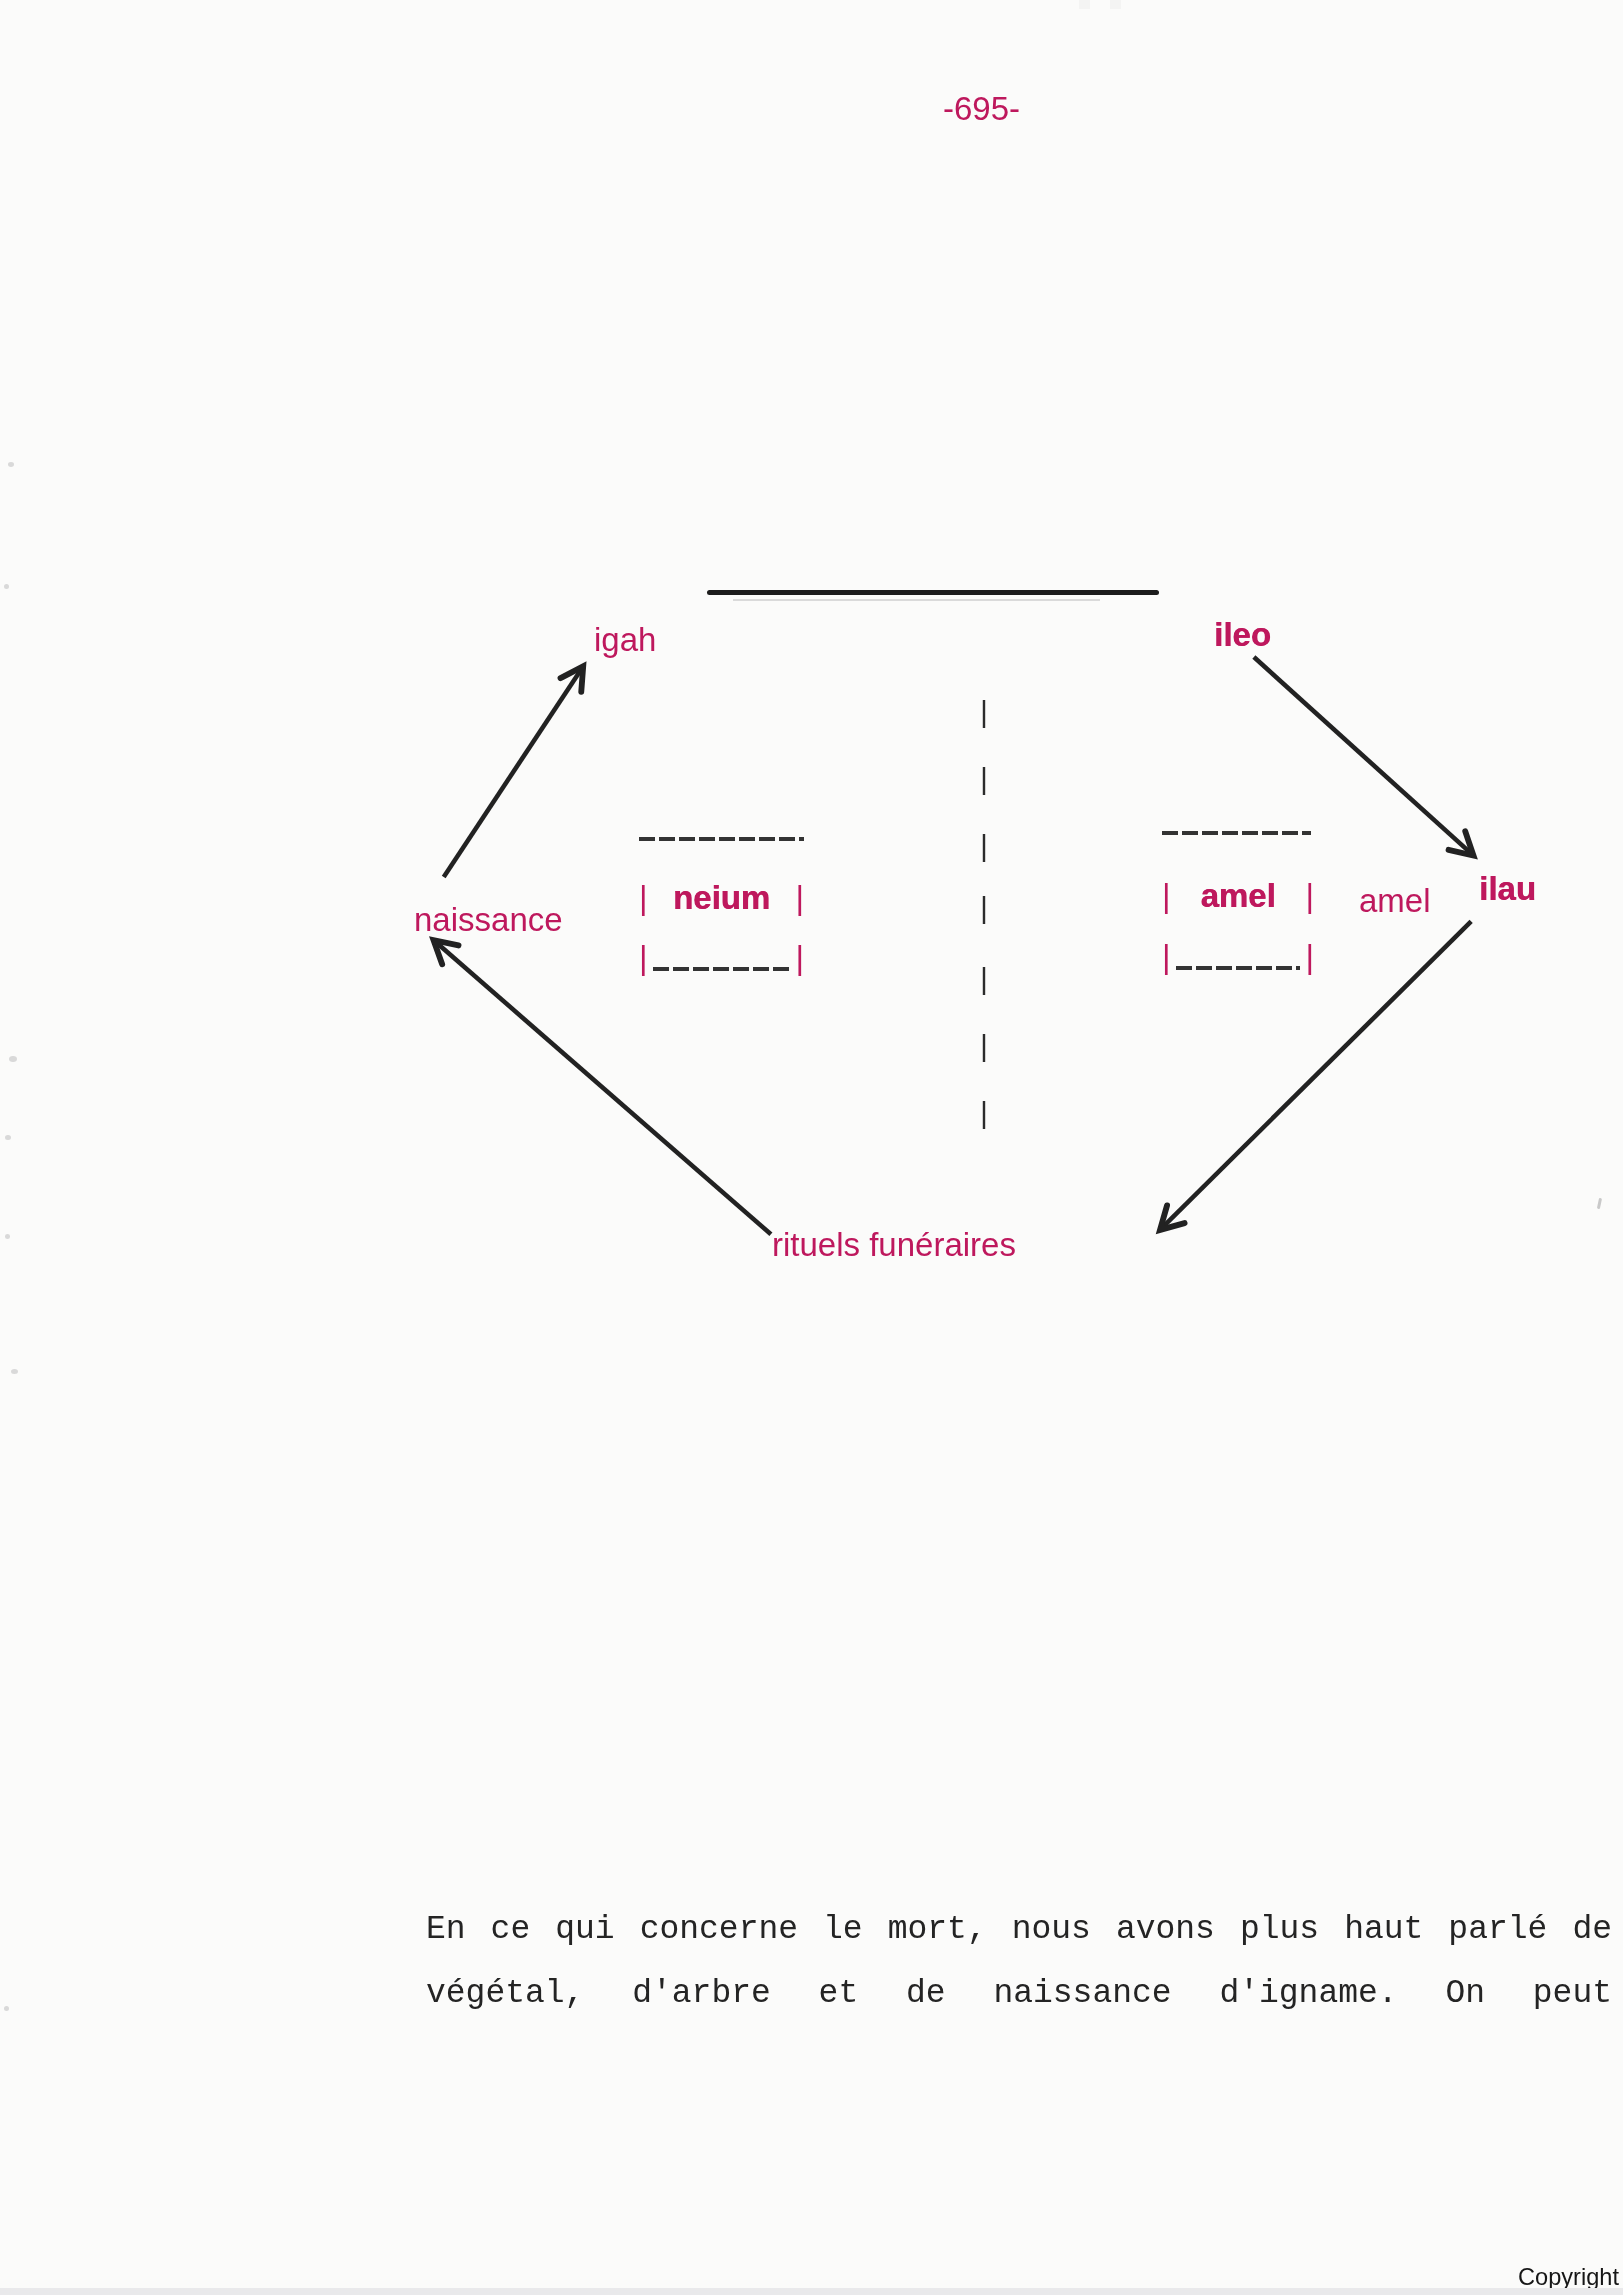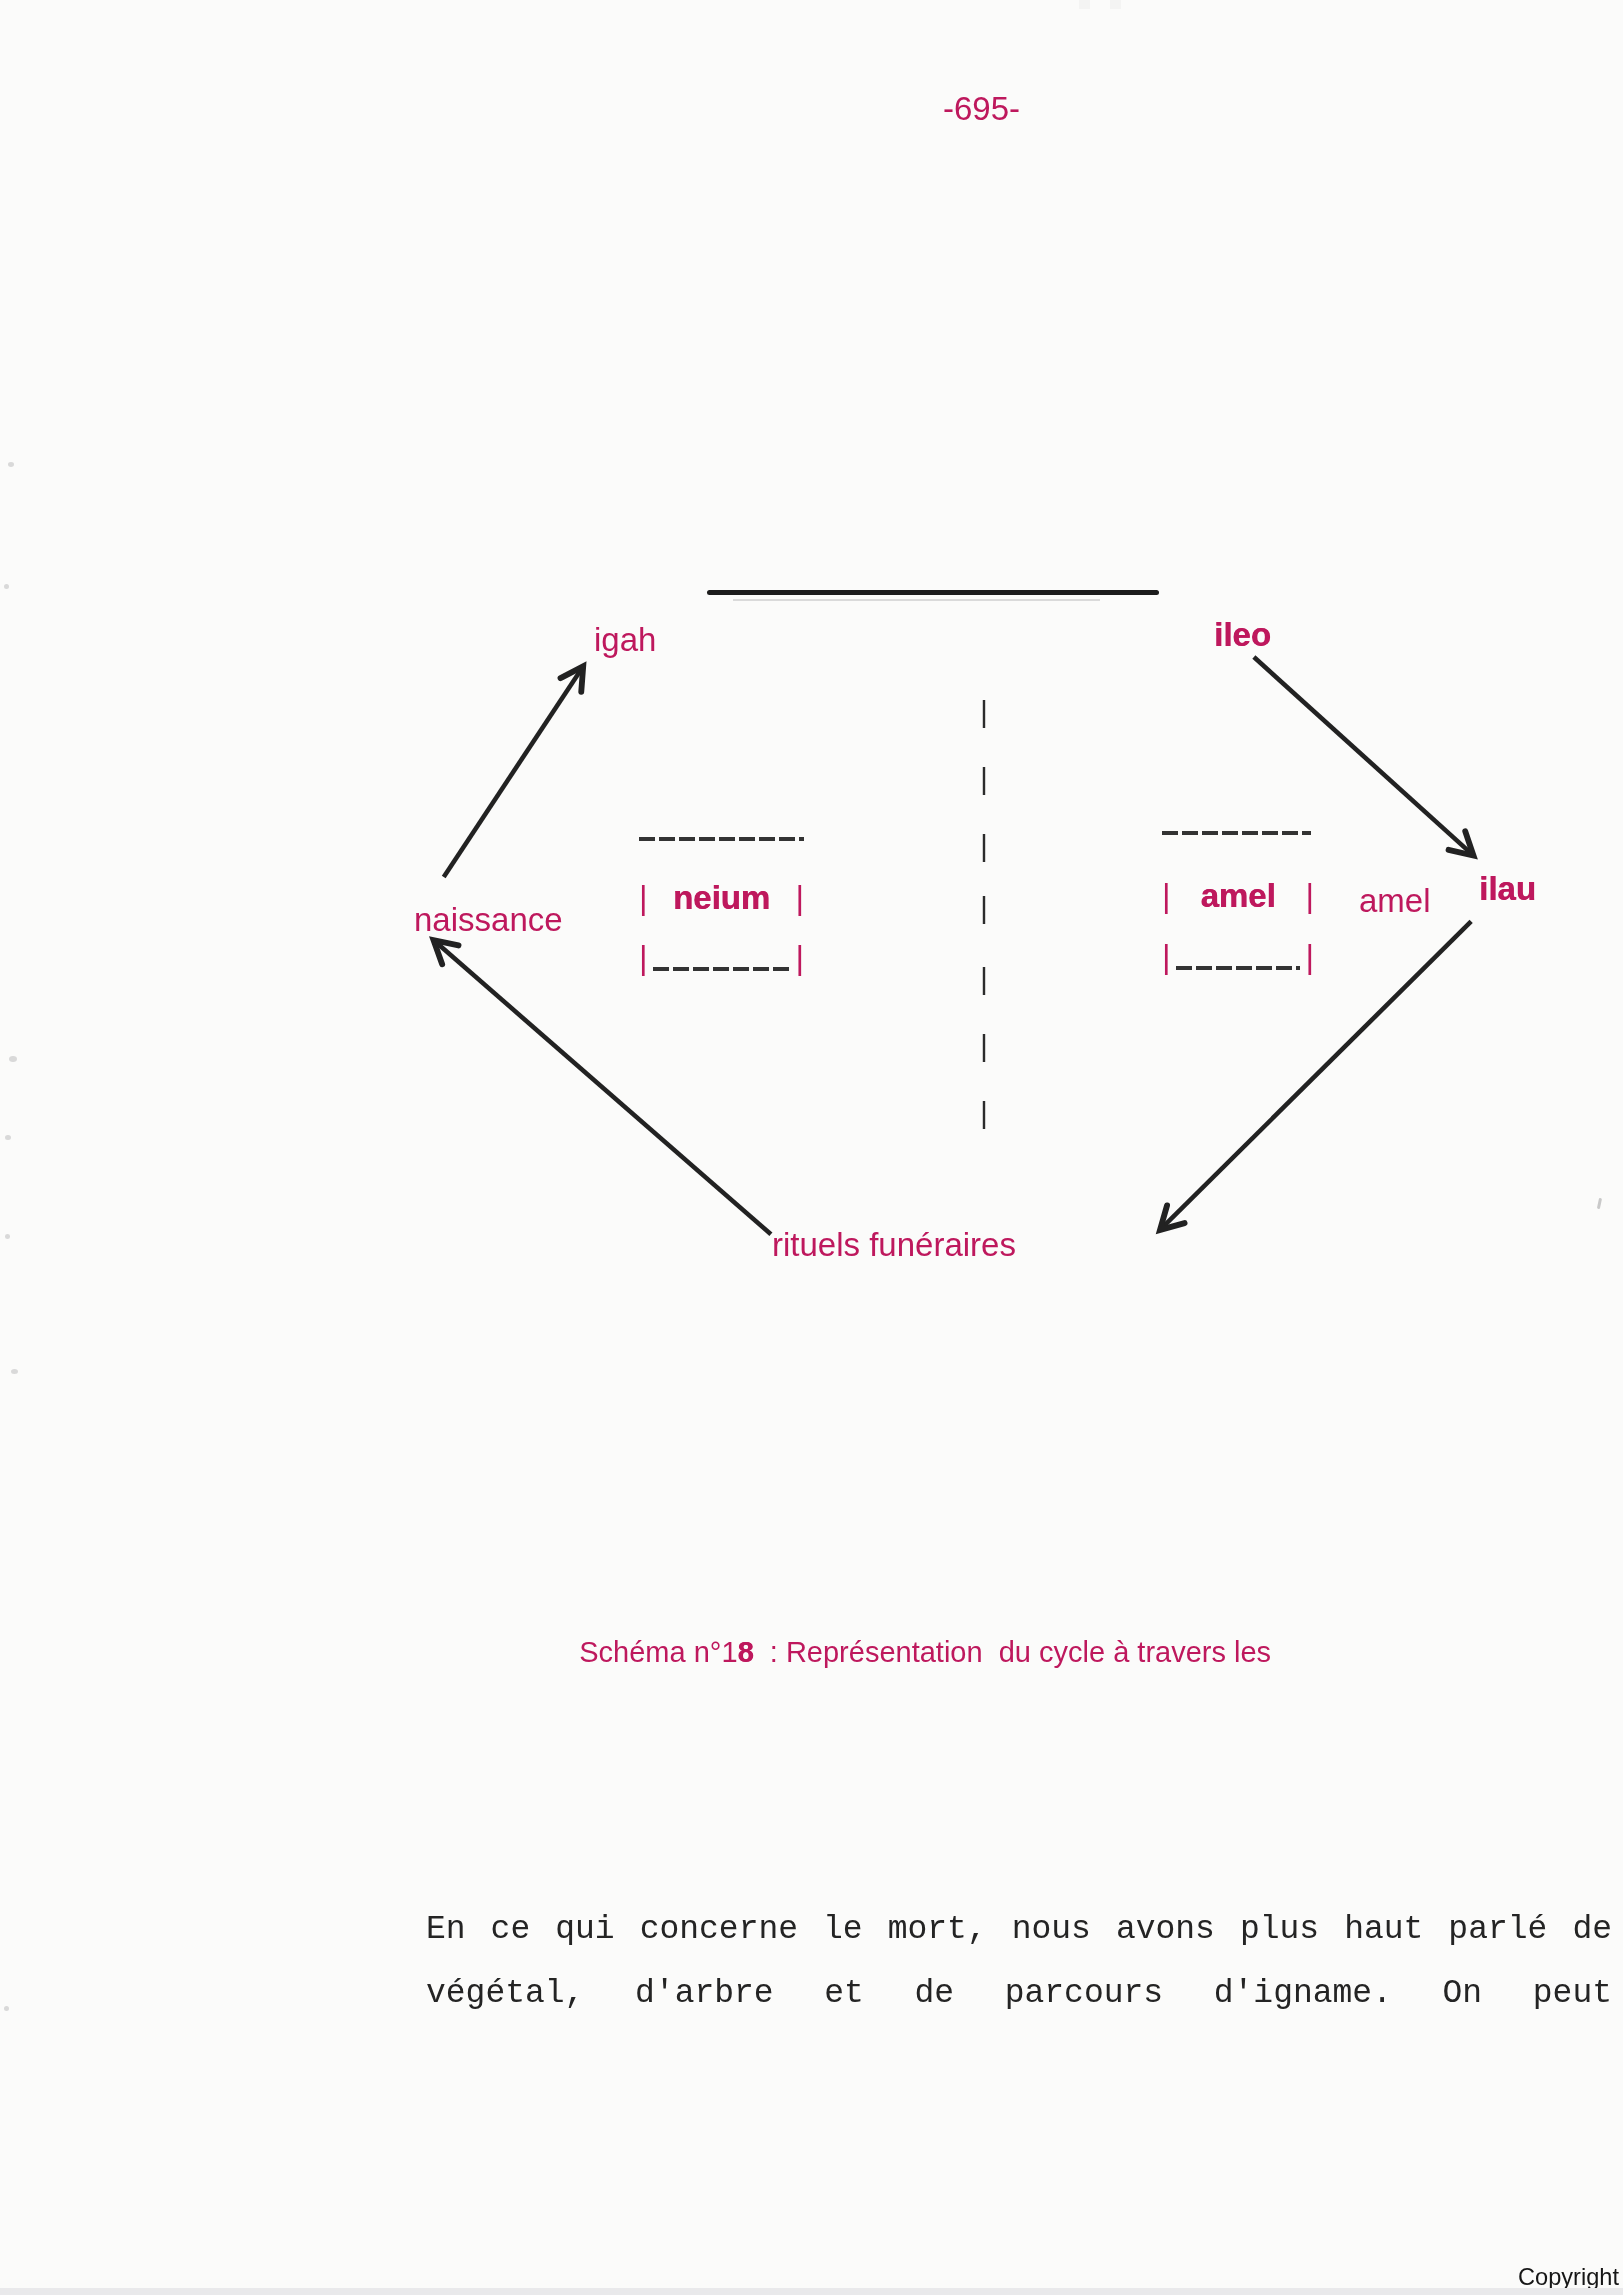--- a/index.html
+++ b/index.html
@@ -94,24 +94,21 @@
       <marker id="ah" markerUnits="userSpaceOnUse" markerWidth="56" markerHeight="56" refX="40" refY="26" orient="auto">
         <path d="M8 7 L42 26 L8 45" fill="none" stroke="#222" stroke-width="9" stroke-linecap="round"></path>
       </marker>
     </defs>
     <line x1="678" y1="1340" x2="890" y2="1020" stroke="#222" stroke-width="7" marker-end="url(#ah)"></line>
     <line x1="1916" y1="1004" x2="2250" y2="1306" stroke="#222" stroke-width="7" marker-end="url(#ah)"></line>
     <line x1="2248" y1="1408" x2="1774" y2="1878" stroke="#222" stroke-width="7" marker-end="url(#ah)"></line>
     <line x1="1178" y1="1886" x2="664" y2="1438" stroke="#222" stroke-width="7" marker-end="url(#ah)"></line>
   </svg>
 
-  <div class="tw tw-sm" style="left:547px;top:1609px;">
-    <span>Schéma n°1</span><span class="bold">8</span><span>  : Représentation  du cycle à travers les</span>
-  </div>
 
   <div class="para" style="top:1913px;">En ce qui concerne le mort, nous avons plus haut parlé de</div>
-  <div class="para" style="top:1977px;">végétal, d'arbre et de parcours d'igname. On peut</div>
+  <div class="para" style="top:1977px;">végétal, d'arbre et de naissance d'igname. On peut</div>
 
   <div class="copy" style="left:1411px;top:2266px;width:208px;text-align:right;">Copyright Françoise Cayrol</div>
 
   <div style="position:absolute;left:0;top:2288px;width:1623px;height:7.2px;background:#e9e9eb;"></div>
 </div>
 
 
 </body></html>

